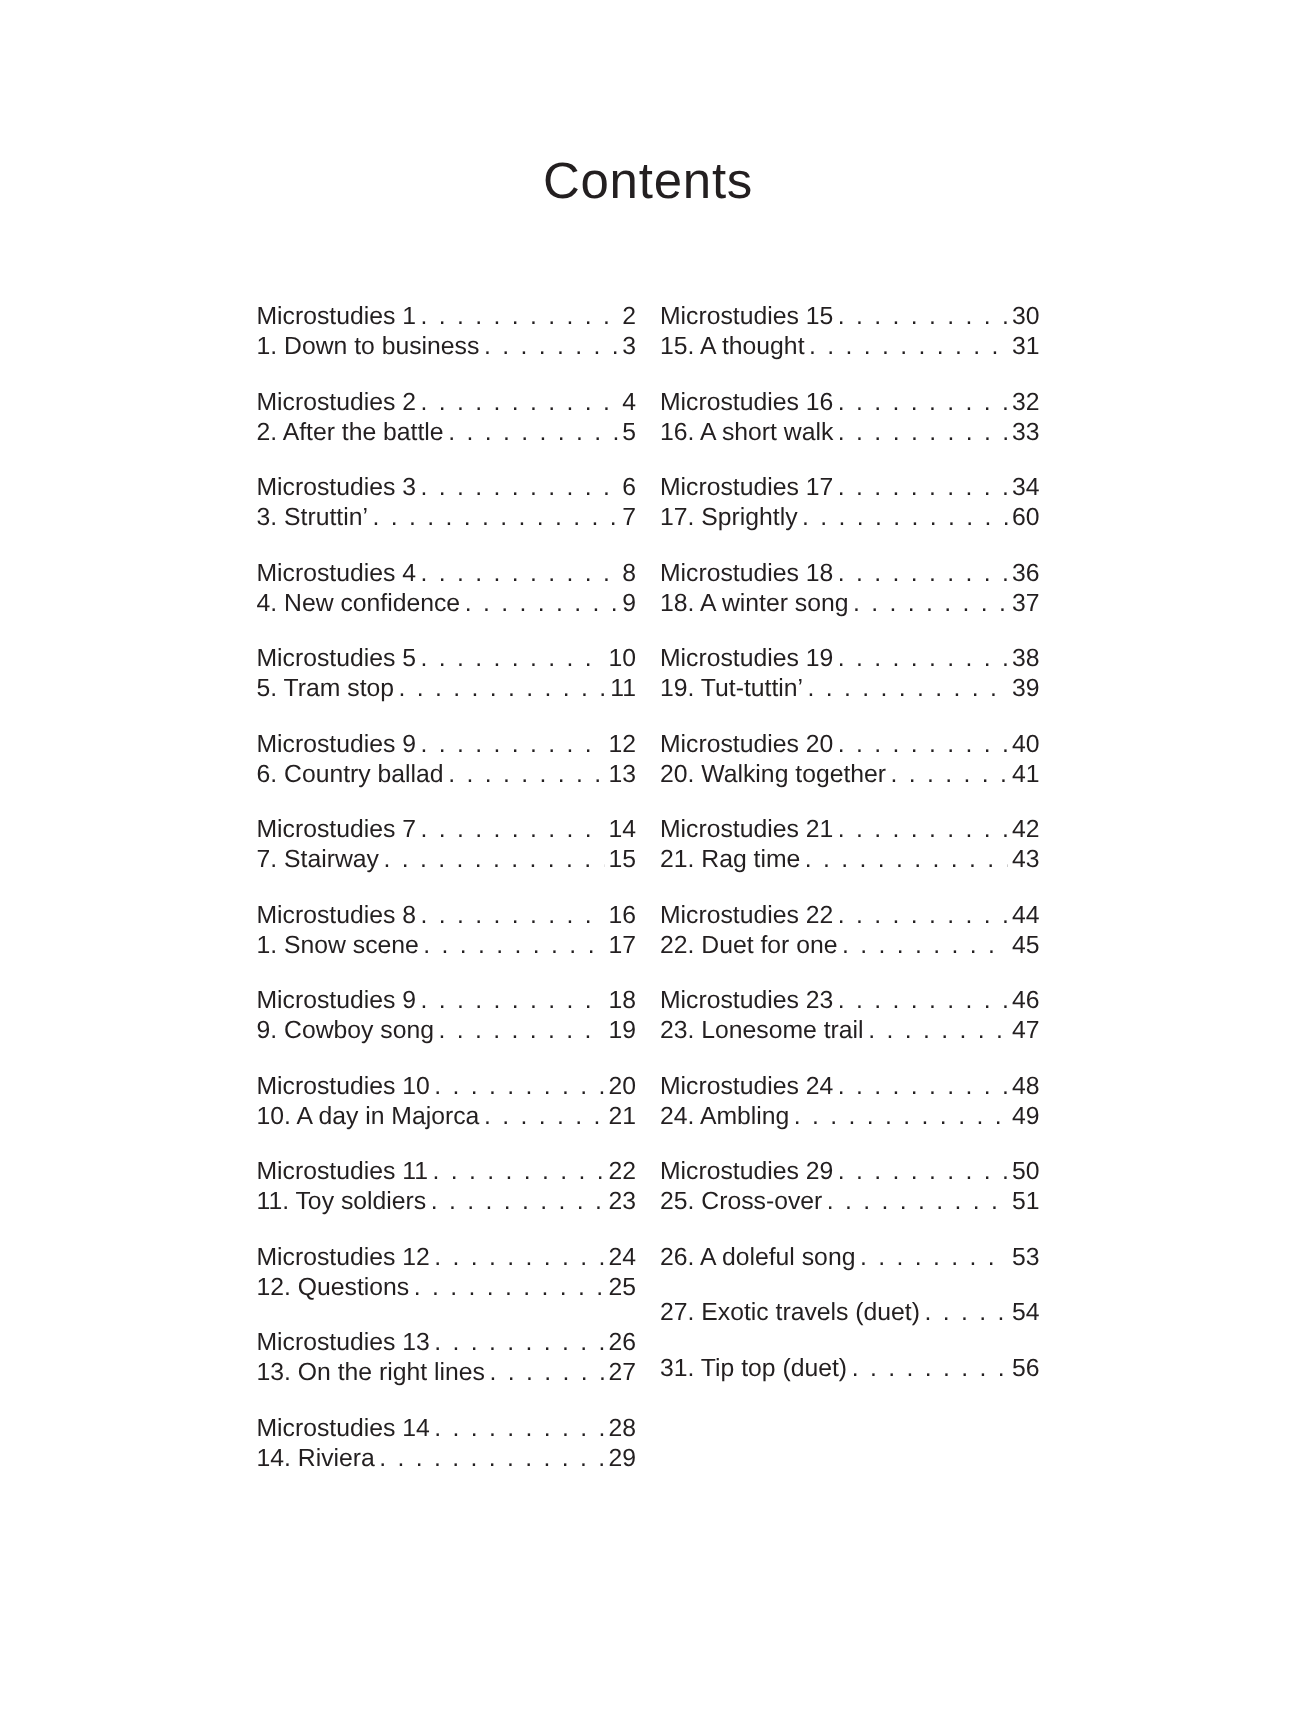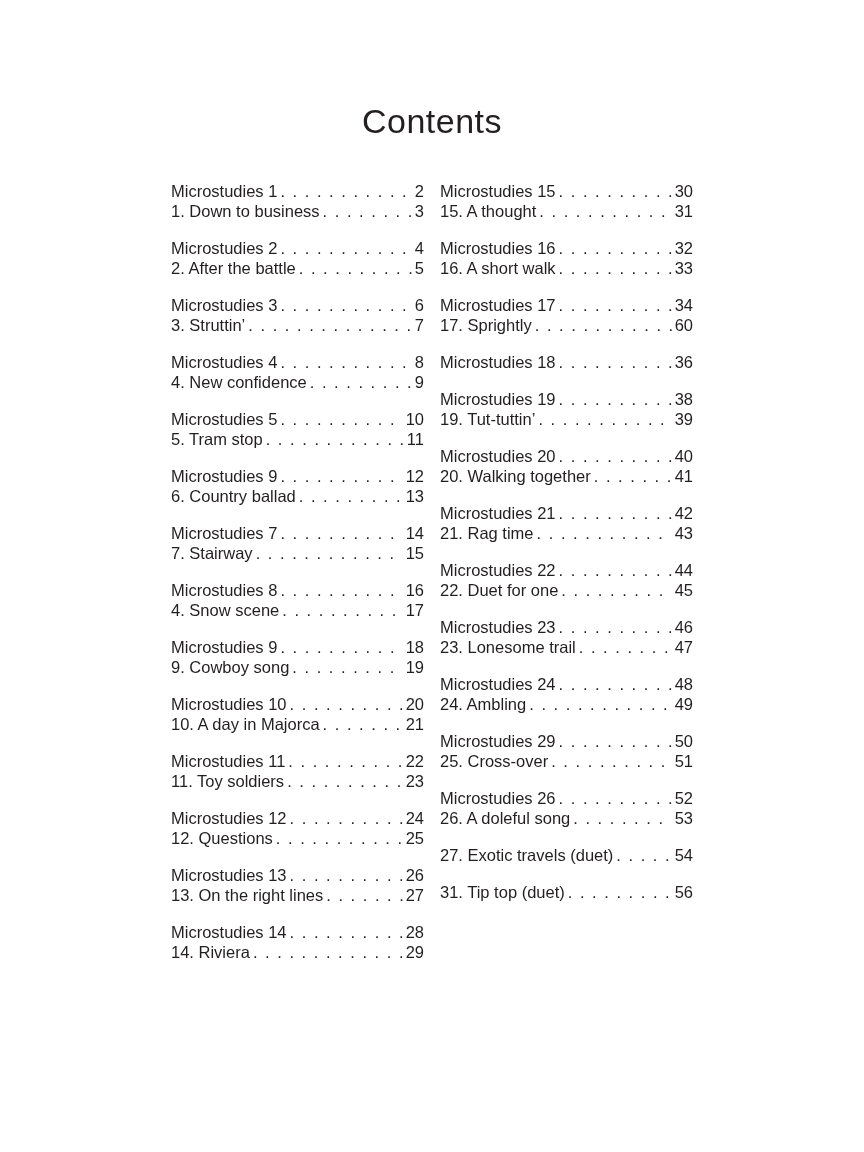--- a/index.html
+++ b/index.html
@@ -14,21 +14,21 @@
     color: #231f20;
     overflow: hidden;
   }
   .page {
     box-sizing: border-box;
     width: 864px;
     height: 1152px;
     padding-top: 102px;
   }
   .title {
-    margin: 0 0 40px 0;
+    margin: 0 0 60px 0;
     text-align: center;
     font-size: 34px;
     font-weight: 500;
     letter-spacing: 0.5px;
   }
   .columns {
     width: 522px;
     margin: 0 auto;
     display: flex;
     gap: 16px;
@@ -155,21 +155,21 @@
             <span class="toc-page">15</span>
           </div>
         </div>
         <div class="toc-group">
           <div class="toc-row">
             <span class="toc-title-text">Microstudies 8</span>
             <span class="toc-dots"></span>
             <span class="toc-page">16</span>
           </div>
           <div class="toc-row">
-            <span class="toc-title-text">4. Snow scene</span>
+            <span class="toc-title-text">1. Snow scene</span>
             <span class="toc-dots"></span>
             <span class="toc-page">17</span>
           </div>
         </div>
         <div class="toc-group">
           <div class="toc-row">
             <span class="toc-title-text">Microstudies 9</span>
             <span class="toc-dots"></span>
             <span class="toc-page">18</span>
           </div>
@@ -276,20 +276,25 @@
             <span class="toc-dots"></span>
             <span class="toc-page">60</span>
           </div>
         </div>
         <div class="toc-group">
           <div class="toc-row">
             <span class="toc-title-text">Microstudies 18</span>
             <span class="toc-dots"></span>
             <span class="toc-page">36</span>
           </div>
+          <div class="toc-row">
+            <span class="toc-title-text">18. A winter song</span>
+            <span class="toc-dots"></span>
+            <span class="toc-page">37</span>
+          </div>
         </div>
         <div class="toc-group">
           <div class="toc-row">
             <span class="toc-title-text">Microstudies 19</span>
             <span class="toc-dots"></span>
             <span class="toc-page">38</span>
           </div>
           <div class="toc-row">
             <span class="toc-title-text">19. Tut-tuttin’</span>
             <span class="toc-dots"></span>
@@ -362,25 +367,20 @@
             <span class="toc-dots"></span>
             <span class="toc-page">50</span>
           </div>
           <div class="toc-row">
             <span class="toc-title-text">25. Cross-over</span>
             <span class="toc-dots"></span>
             <span class="toc-page">51</span>
           </div>
         </div>
         <div class="toc-group">
-          <div class="toc-row">
-            <span class="toc-title-text">Microstudies 26</span>
-            <span class="toc-dots"></span>
-            <span class="toc-page">52</span>
-          </div>
           <div class="toc-row">
             <span class="toc-title-text">26. A doleful song</span>
             <span class="toc-dots"></span>
             <span class="toc-page">53</span>
           </div>
         </div>
         <div class="toc-group">
           <div class="toc-row">
             <span class="toc-title-text">27. Exotic travels (duet)</span>
             <span class="toc-dots"></span>

